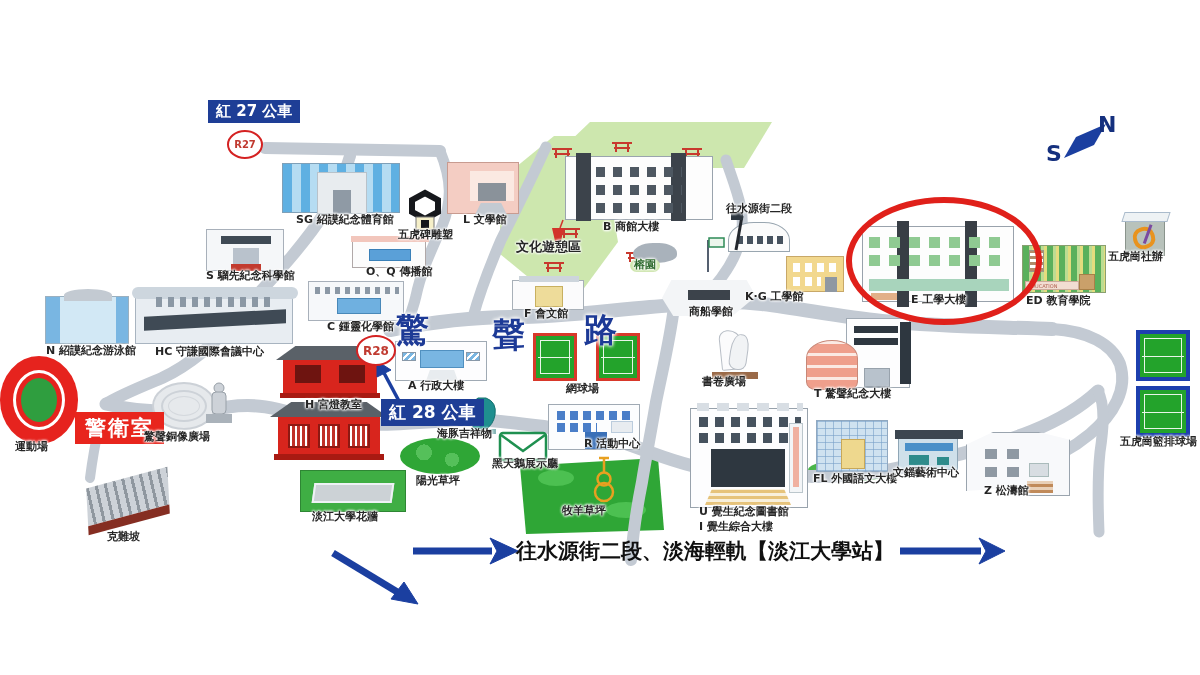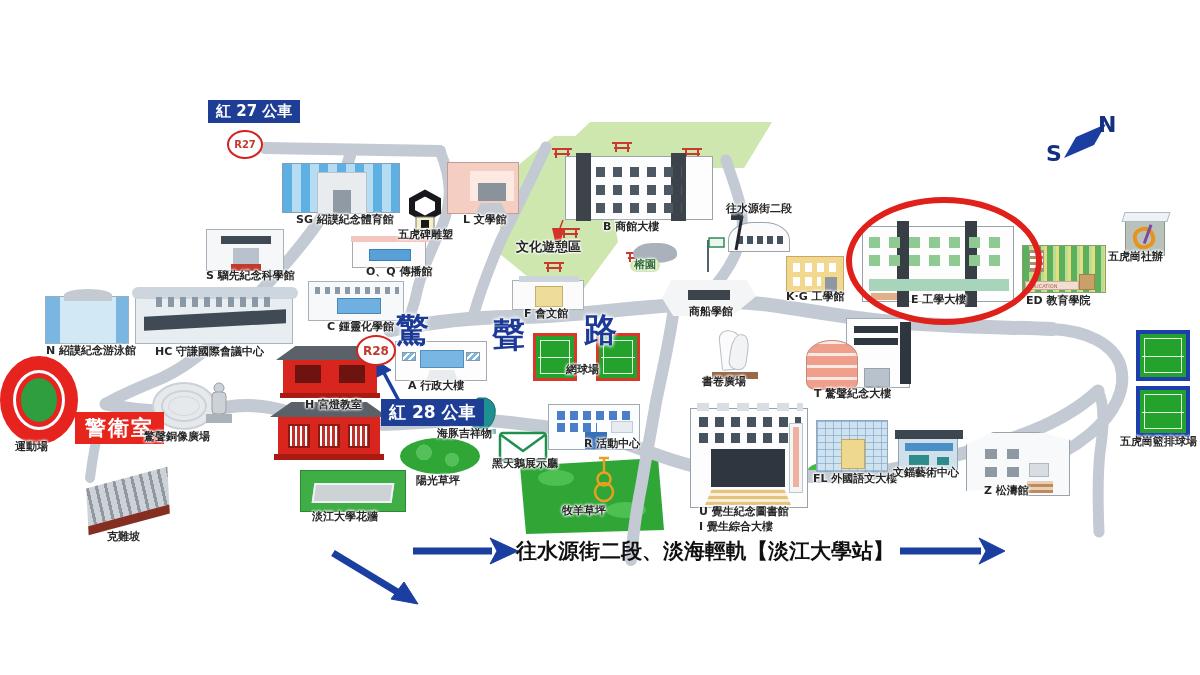--- a/index.html
+++ b/index.html
@@ -347,31 +347,31 @@
   <div class="comp" style="left:1098px;top:112px">N</div>
   <div class="comp" style="left:1046px;top:141px">S</div>
 
   <div class="lbl" style="left:296px;top:214px">SG 紹謨紀念體育館</div>
   <div class="lbl" style="left:398px;top:229px">五虎碑雕塑</div>
   <div class="lbl" style="left:463px;top:214px">L 文學館</div>
   <div class="lbl big" style="left:516px;top:240px">文化遊憩區</div>
   <div class="lbl" style="left:603px;top:221px">B 商館大樓</div>
   <div class="lbl" style="left:726px;top:203px">往水源街二段</div>
   <div class="lbl" style="left:630px;top:259px;color:#2f6b2f;background:#cfe7ae;border-radius:7px;padding:0 4px">榕園</div>
-  <div class="lbl" style="left:786px;top:291px">K·G 工學館</div>
+  <div class="lbl" style="left:745px;top:291px">K·G 工學館</div>
   <div class="lbl" style="left:911px;top:294px">E 工學大樓</div>
   <div class="lbl" style="left:1026px;top:295px">ED 教育學院</div>
   <div class="lbl" style="left:1108px;top:251px">五虎崗社辦</div>
   <div class="lbl" style="left:206px;top:270px">S 騮先紀念科學館</div>
   <div class="lbl" style="left:366px;top:266px">O、Q 傳播館</div>
   <div class="lbl" style="left:46px;top:345px">N 紹謨紀念游泳館</div>
   <div class="lbl" style="left:155px;top:346px">HC 守謙國際會議中心</div>
   <div class="lbl" style="left:327px;top:321px">C 鍾靈化學館</div>
   <div class="lbl" style="left:524px;top:308px">F 會文館</div>
-  <div class="lbl" style="left:566px;top:364px">網球場</div>
+  <div class="lbl" style="left:566px;top:383px">網球場</div>
   <div class="lbl" style="left:689px;top:306px">商船學館</div>
   <div class="lbl" style="left:702px;top:376px">書卷廣場</div>
   <div class="lbl" style="left:814px;top:388px">T 驚聲紀念大樓</div>
   <div class="lbl" style="left:408px;top:380px">A 行政大樓</div>
   <div class="lbl" style="left:305px;top:399px">H 宮燈教室</div>
   <div class="lbl" style="left:437px;top:428px">海豚吉祥物</div>
   <div class="lbl" style="left:492px;top:458px">黑天鵝展示廳</div>
   <div class="lbl" style="left:584px;top:438px">R 活動中心</div>
   <div class="lbl" style="left:416px;top:475px">陽光草坪</div>
   <div class="lbl" style="left:312px;top:511px">淡江大學花牆</div>

